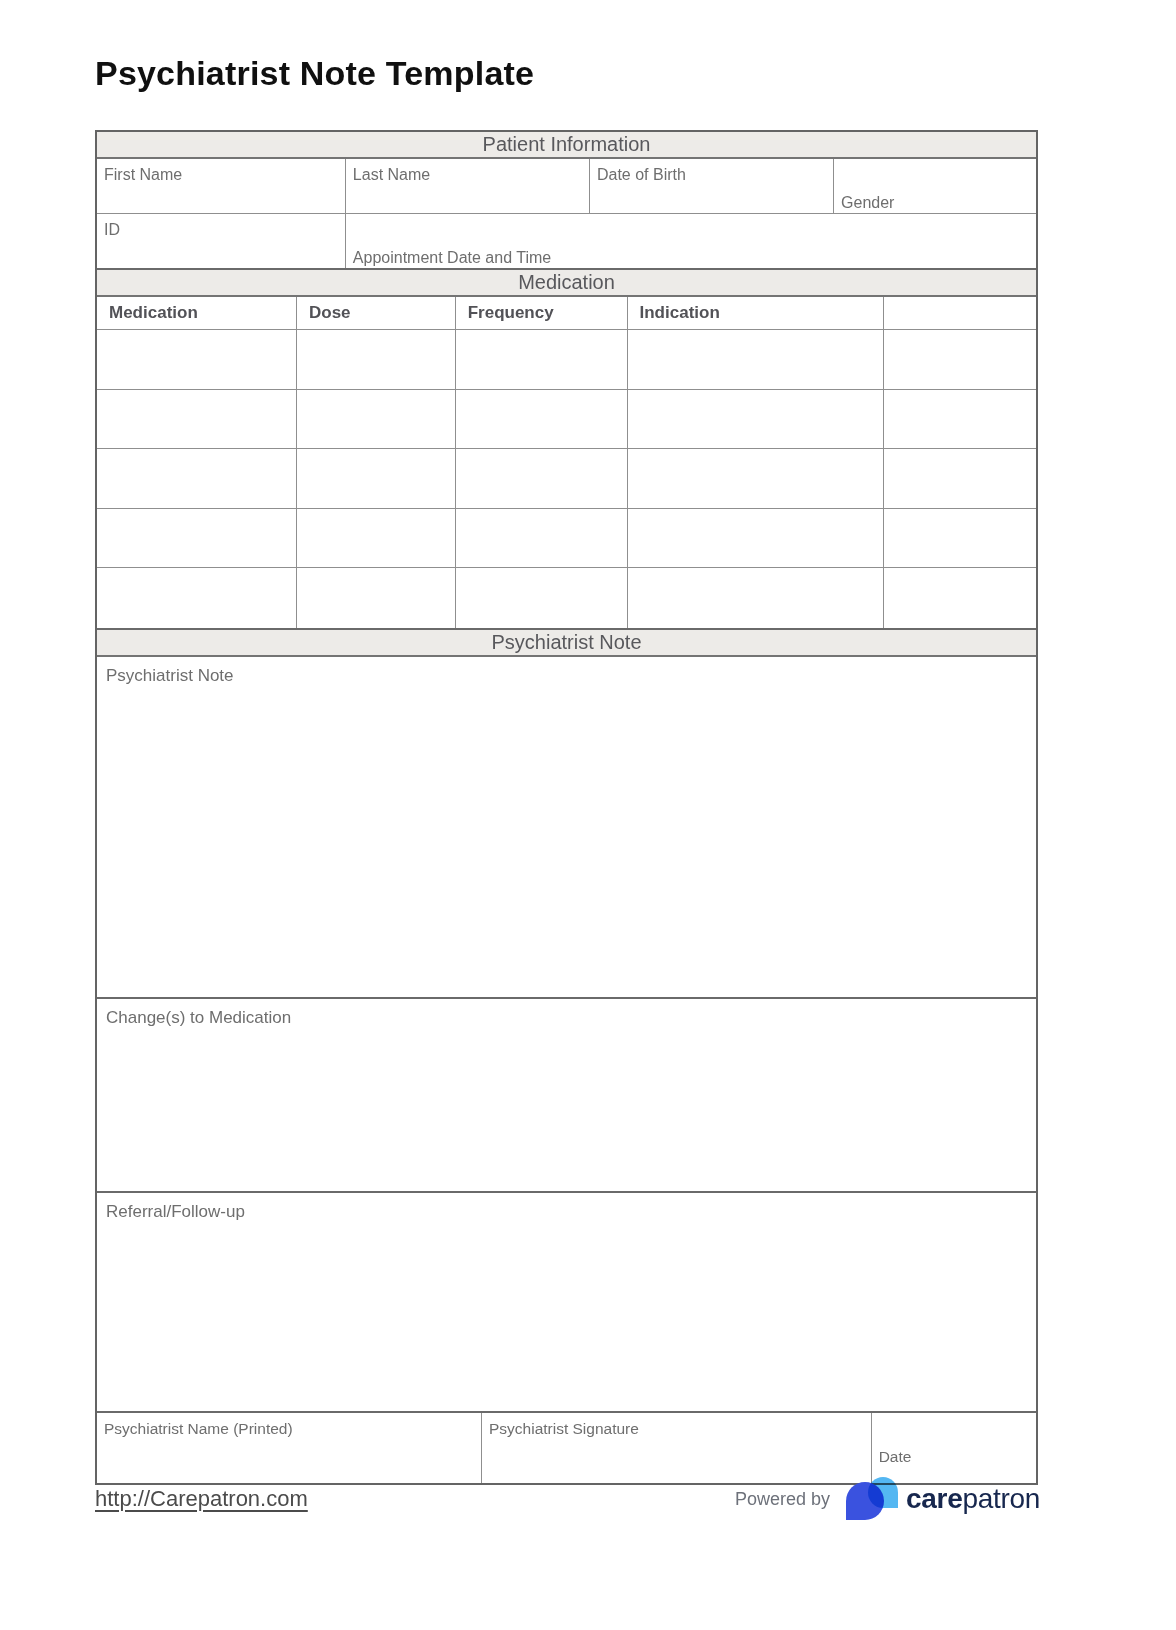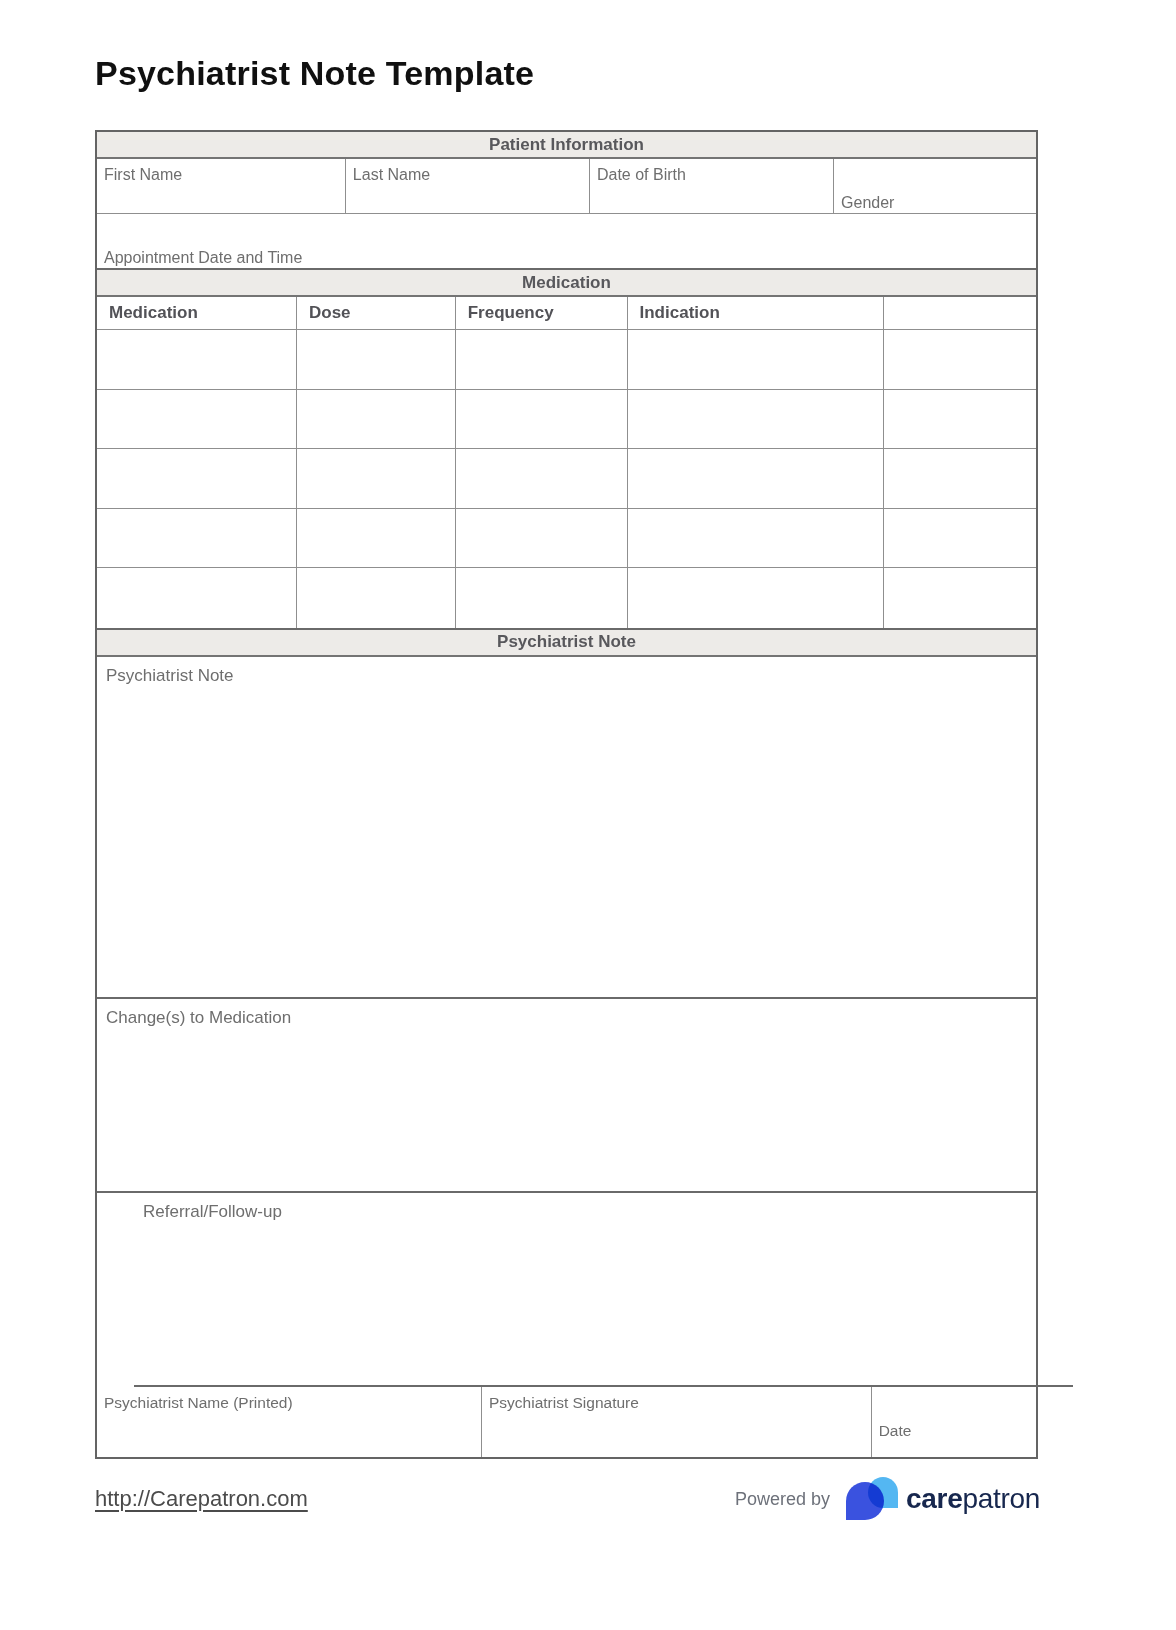--- a/index.html
+++ b/index.html
@@ -22,21 +22,21 @@
     border: 2px solid #646464; background: #ffffff;
   }
 
   .band {
     height: 29px; background: #edebe8;
     border-top: 2px solid #6a6a6a; border-bottom: 2px solid #747474;
     display: flex; align-items: center; justify-content: center;
   }
   .form > .band:first-child { border-top: 0; height: 27px; }
   .band span {
-    font-size: 17px; font-weight: 700; color: #58585c;
+    font-size: 20px; font-weight: 400; color: #58585c;
   }
 
   .row { display: grid; width: 100%; }
   .prow1 { grid-template-columns: 26.5% 26% 26% 21.5%; height: 55px; }
   .prow2 { grid-template-columns: 26.5% 73.5%; height: 54px; }
   .medhead { grid-template-columns: 21.3% 16.9% 18.3% 27.3% 16.2%; height: 33px; }
   .medrow  { grid-template-columns: 21.3% 16.9% 18.3% 27.3% 16.2%; height: 59.5px; }
   .sigrow  { grid-template-columns: 41% 41.5% 17.5%; height: 70px; }
 
   .cell { border-right: 1px solid #8f8f8f; overflow: hidden; }
@@ -47,21 +47,21 @@
   .label {
     display: block; padding: 6px 9px 0 7px;
     font-size: 16px; color: #6e6e6e; line-height: 1.25;
   }
   .medhead .label { font-size: 17px; font-weight: 700; color: #525257; padding-top: 5px; padding-left: 12px; }
   .sigrow .label { font-size: 15.5px; }
 
   .bigbox { width: 100%; border-bottom: 2px solid #6a6a6a; }
   .note-box { height: 342px; }
   .changes-box { height: 194px; }
-  .referral-box { height: 194px; margin-left: 37px; }
+  .referral-box { height: 220px; }
   .bigbox .label { font-size: 17px; padding: 8px 9px 0 9px; }
 
   .footer {
     position: absolute; left: 95px; top: 1473px; width: 945px; height: 52px;
     display: flex; align-items: center; justify-content: space-between;
   }
   .site-link {
     font-size: 22px; color: #4b4b4b; text-decoration: underline;
     text-underline-offset: 4px;
   }
@@ -103,20 +103,23 @@
       </div>
       <div class="cell">
         <span class="label">Date of Birth</span>
       </div>
       <div class="cell">
         <span class="label">Gender</span>
       </div>
     </div>
 
     <div class="row prow2">
+      <div class="cell">
+        <span class="label">ID</span>
+      </div>
       <div class="cell">
         <span class="label">Appointment Date and Time</span>
       </div>
     </div>
 
     <div class="band">
       <span>Medication</span>
     </div>
 
     <div class="row medhead">

